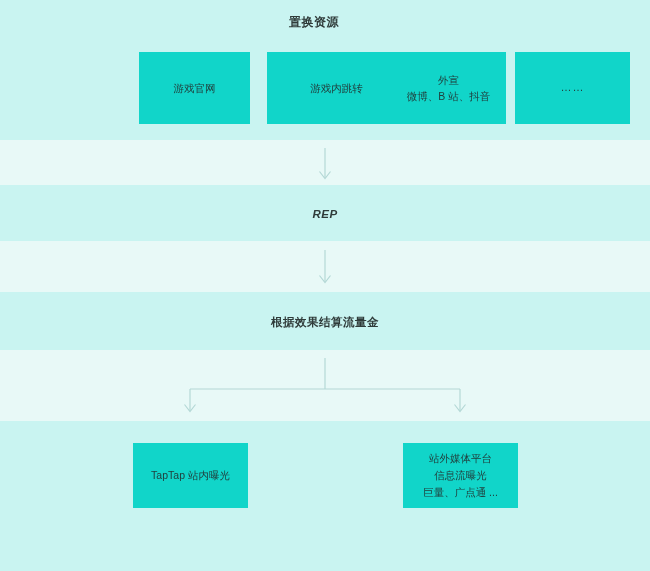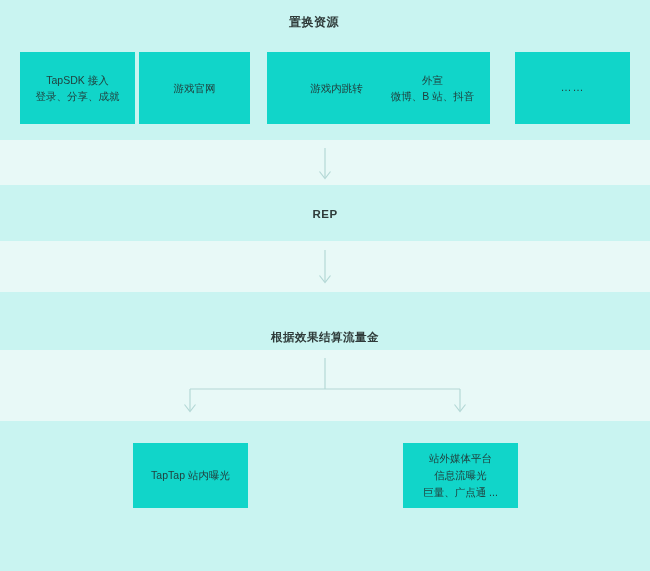--- a/index.html
+++ b/index.html
@@ -50,22 +50,22 @@
   .band-label {
     position: absolute;
     left: 0;
     width: 650px;
     text-align: center;
     font-size: 11.5px;
     font-weight: bold;
     color: #2f3b3a;
     letter-spacing: 0.5px;
   }
-  #label-rep { top: 208px; }
-  #label-settle { top: 330px; }
+  #label-rep { top: 208px; font-style: italic; }
+  #label-settle { top: 315px; }
 
   
   .res-box {
     position: absolute;
     top: 52px;
     height: 72px;
     background: #11d5c9;
     display: flex;
     flex-direction: column;
     align-items: center;
@@ -73,21 +73,21 @@
     line-height: 1.55;
   }
   .res-box .line {
     font-size: 10.5px;
     color: #20403e;
     white-space: nowrap;
   }
   #res-0 { left: 20px;  width: 115px; }
   #res-1 { left: 139px; width: 111px; }
   #res-2 { left: 267px; width: 139px; }
-  #res-3 { left: 375px; width: 115px; }
+  #res-3 { left: 391px; width: 115px; }
   #res-4 { left: 515px; width: 115px; }
   .res-dots { font-size: 11px; color: #20403e; letter-spacing: 1px; }
 
   
   .out-box {
     position: absolute;
     top: 443px;
     height: 65px;
     background: #11d5c9;
     display: flex;
@@ -127,24 +127,20 @@
   <div class="band band-dark  band-0"></div>
   <div class="band band-light band-1"></div>
   <div class="band band-dark  band-2"></div>
   <div class="band band-light band-3"></div>
   <div class="band band-dark  band-4"></div>
   <div class="band band-light band-5"></div>
   <div class="band band-dark  band-6"></div>
 
   <div class="section-title" id="title-top">置换资源</div>
 
-  <div class="res-box" id="res-0">
-    <span class="line">TapSDK 接入</span>
-    <span class="line">登录、分享、成就</span>
-  </div>
   <div class="res-box" id="res-1">
     <span class="line">游戏官网</span>
   </div>
   <div class="res-box" id="res-2">
     <span class="line">游戏内跳转</span>
   </div>
   <div class="res-box" id="res-3">
     <span class="line">外宣</span>
     <span class="line">微博、B 站、抖音</span>
   </div>

